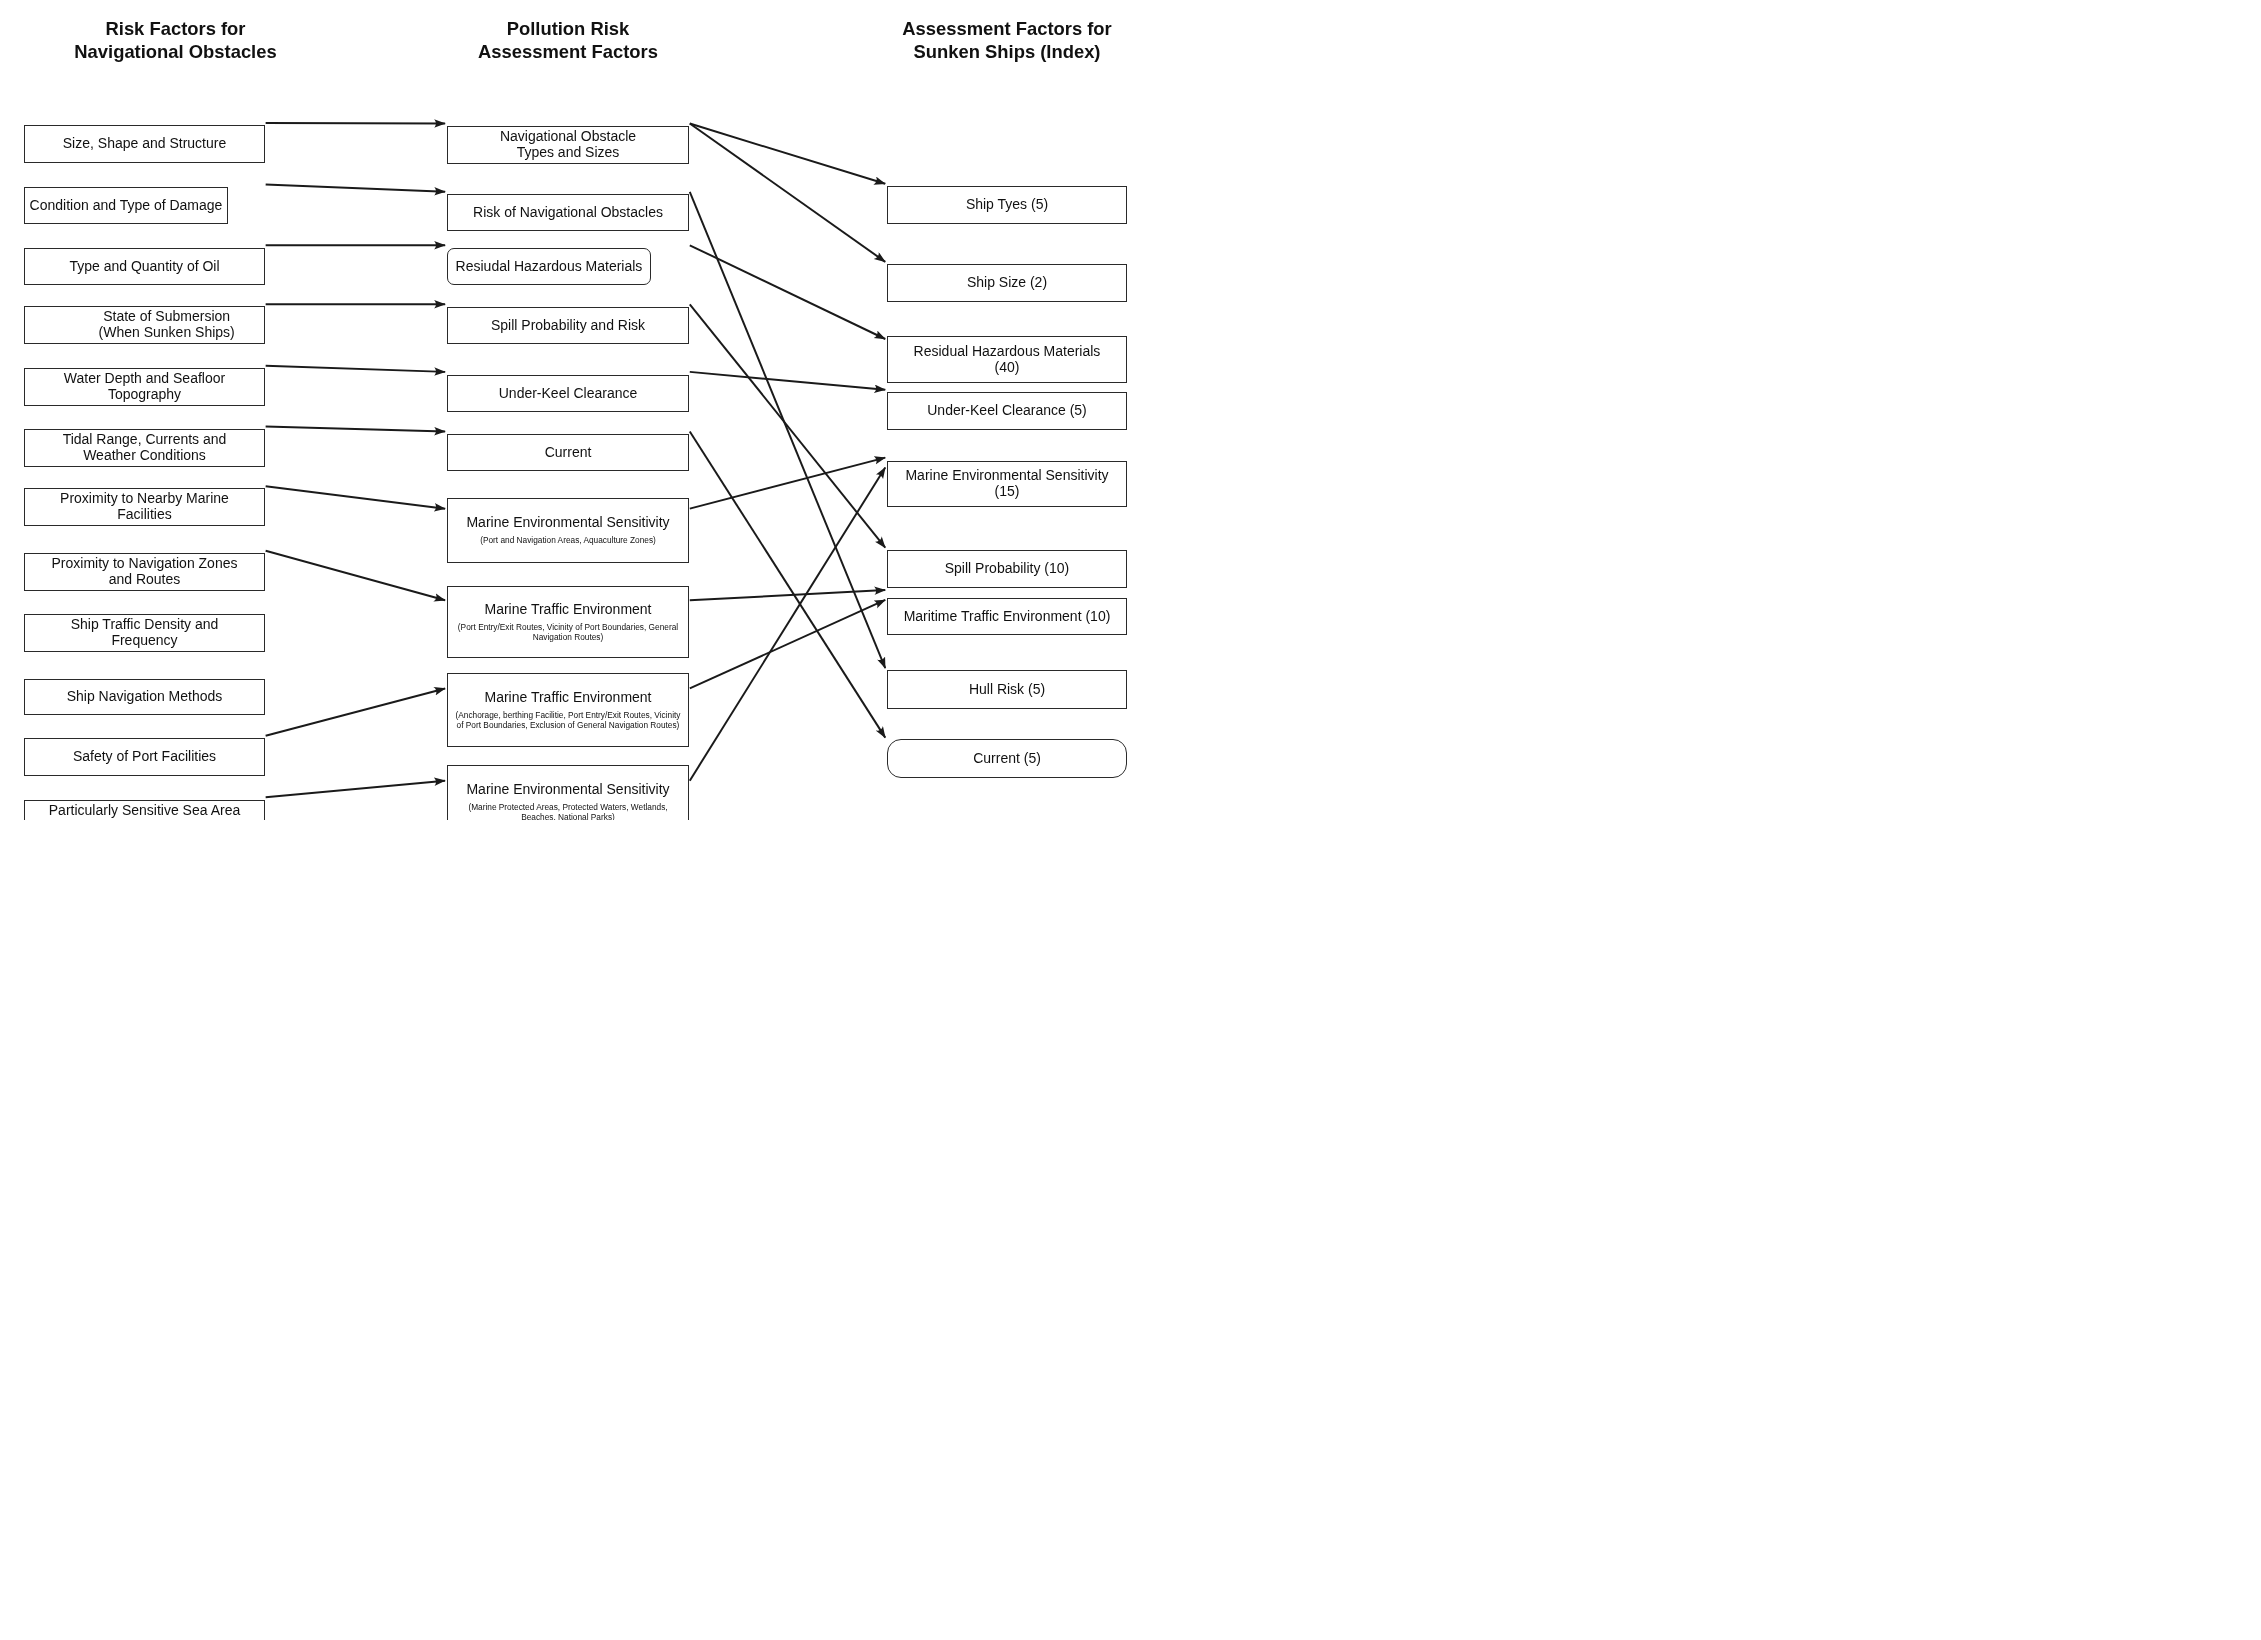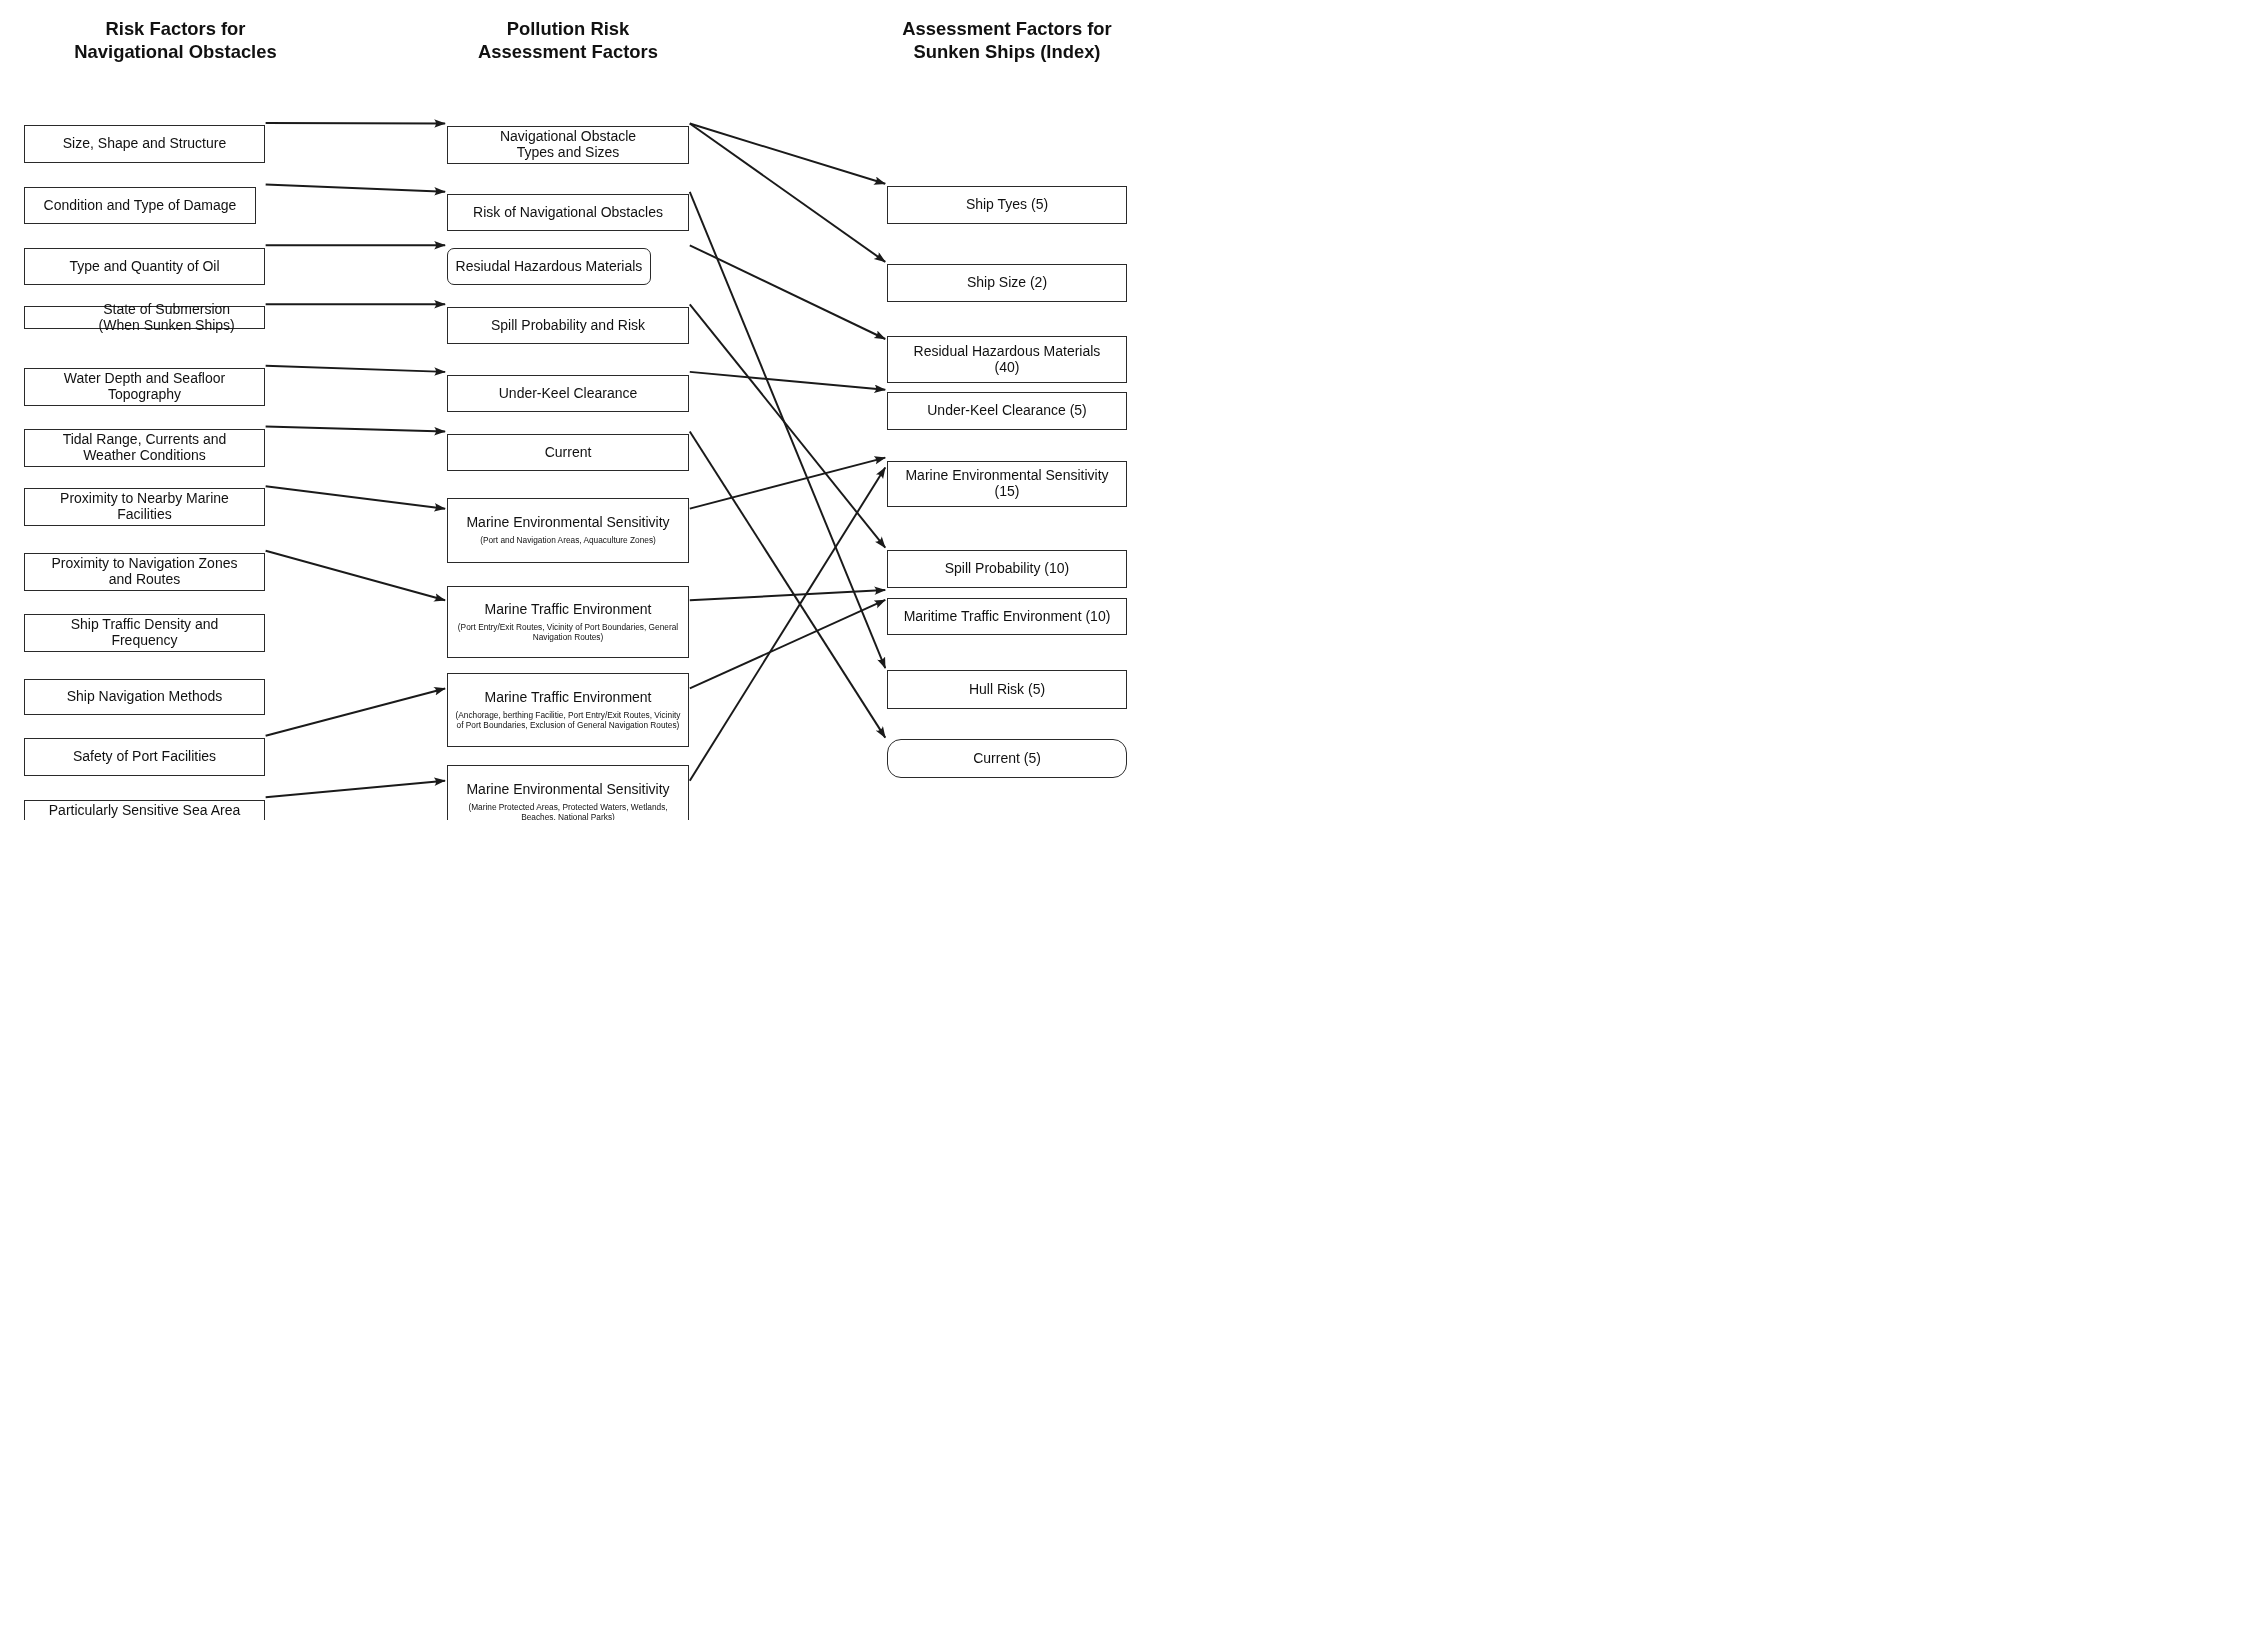--- a/index.html
+++ b/index.html
@@ -82,27 +82,27 @@
 Navigational Obstacles</div>
 
   <div class="col-title" id="title-middle" style="left:447px;top:18.4px;width:242px;">Pollution Risk
 Assessment Factors</div>
 
   <div class="col-title" id="title-right" style="left:887px;top:18.4px;width:240px;">Assessment Factors for
 Sunken Ships (Index)</div>
 <div class="node" style="left: 24px; top: 104px; width: 241px; height: 38px;">
       <div class="label">Size, Shape and Structure</div>
     </div>
-    <div class="node" style="left: 24px; top: 166px; width: 232px; height: 37px;">
+    <div class="node" style="left: 24px; top: 166px; width: 204px; height: 37px;">
       <div class="label">Condition and Type of Damage</div>
     </div>
     <div class="node" style="left: 24px; top: 227px; width: 241px; height: 37px;">
       <div class="label">Type and Quantity of Oil</div>
     </div>
-    <div class="node" style="left: 24px; top: 285px; width: 241px; height: 23px; padding-left: 48px;">
+    <div class="node" style="left: 24px; top: 285px; width: 241px; height: 38px; padding-left: 48px;">
       <div class="label">State of Submersion
 (When Sunken Ships)</div>
     </div>
     <div class="node" style="left: 24px; top: 347px; width: 241px; height: 38px;">
       <div class="label">Water Depth and Seafloor
 Topography</div>
     </div>
     <div class="node" style="left: 24px; top: 408px; width: 241px; height: 38px;">
       <div class="label">Tidal Range, Currents and
 Weather Conditions</div>

